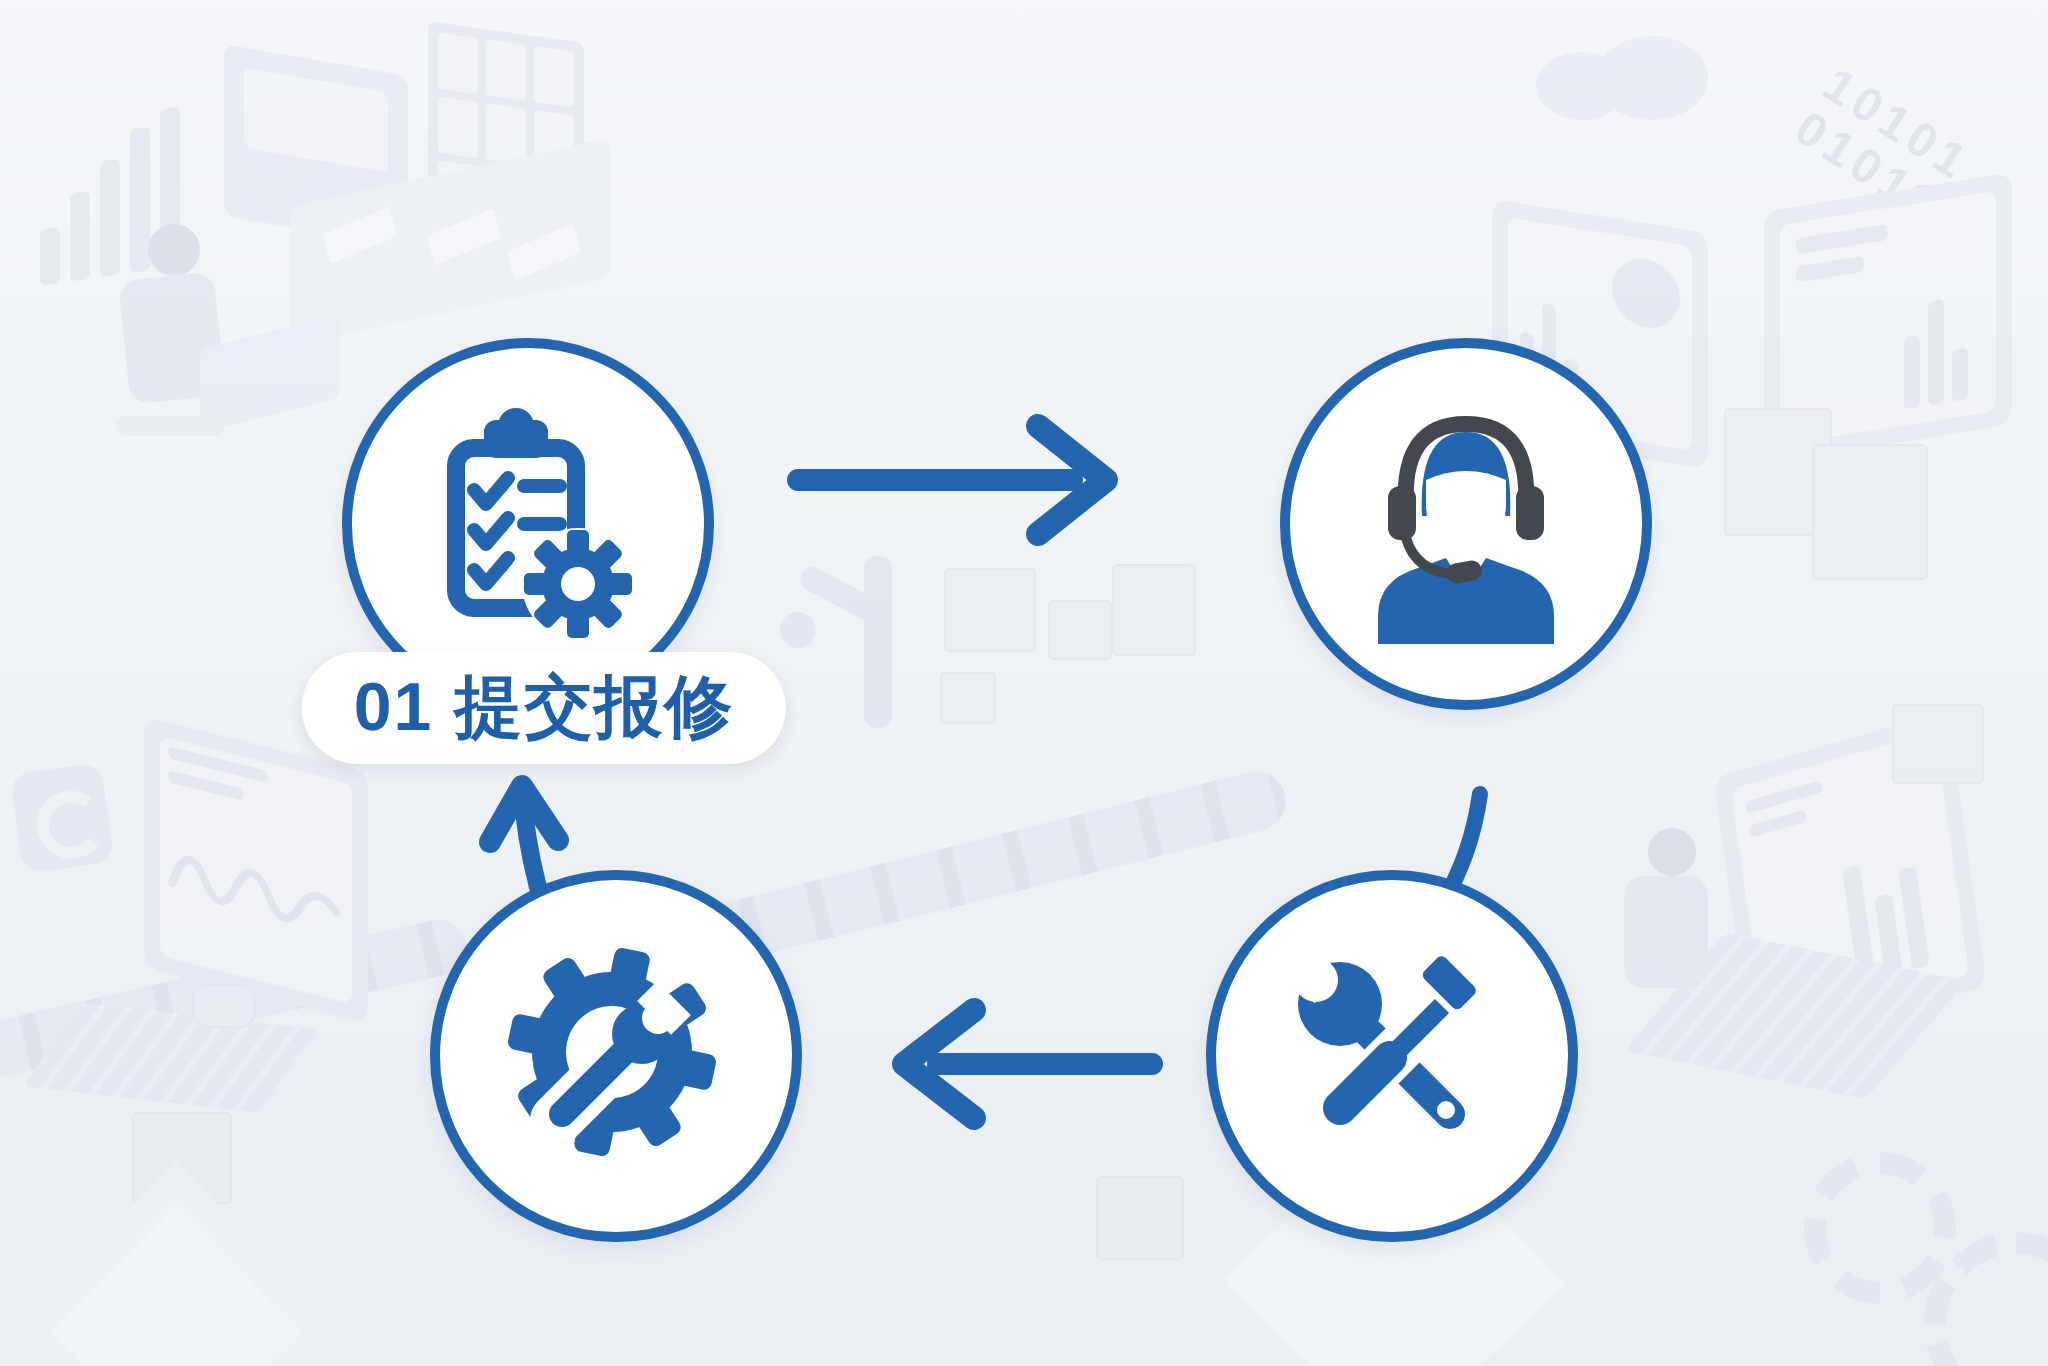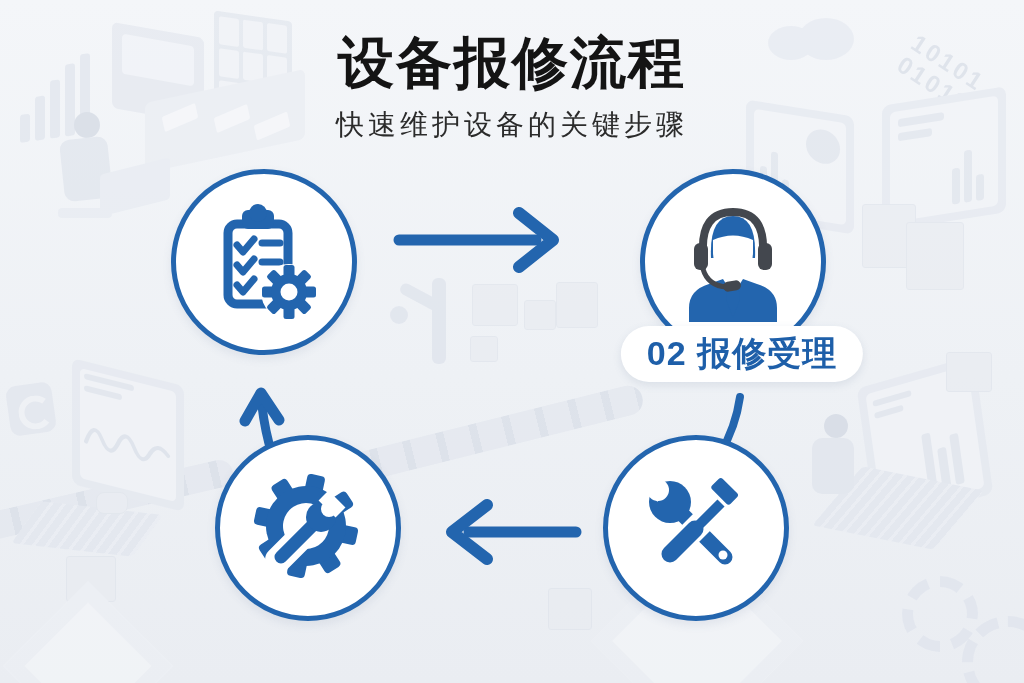--- a/index.html
+++ b/index.html
@@ -161,22 +161,20 @@
     <div class="bgs b-cube" style="left:66px;top:556px;width:48px;height:44px"></div>
     <div class="bgs b-cube" style="left:548px;top:588px;width:42px;height:40px"></div>
     <div class="bgs b-cube" style="left:688px;top:572px;width:36px;height:34px"></div>
     <div class="bgs b-cube" style="left:946px;top:352px;width:44px;height:38px"></div>
     <div class="bgs b-gear" style="left:902px;top:576px;width:54px;height:54px"></div>
     <div class="bgs b-gear" style="left:962px;top:616px;width:70px;height:70px"></div>
     <div class="bgs b-diamond" style="left:622px;top:566px;width:120px;height:120px"></div>
     <div class="bgs b-diamond" style="left:28px;top:606px;width:90px;height:90px"></div>
   </div>
 
-  <div class="title">设备报修流程</div>
-  <div class="subtitle">快速维护设备的关键步骤</div>
 
   <svg id="arrows" width="1024" height="683">
     <g stroke="#2365ae" fill="none" stroke-linecap="round" stroke-linejoin="round">
       <g>
         <path d="M399,240 H536" stroke-width="11"></path>
         <path d="M519,213 L553,240 L519,267" stroke-width="12"></path>
       </g>
       <g>
         <path d="M740,397 C737,418 731,435 720,454" stroke-width="8"></path>
       </g>
@@ -265,17 +263,17 @@
         <circle r="23" fill="#ffffff"></circle>
       </g>
       <line x1="30" y1="92" x2="72" y2="50" stroke="#ffffff" stroke-width="26" stroke-linecap="round"></line>
       <line x1="33" y1="89" x2="66" y2="56" stroke="#2365ae" stroke-width="13" stroke-linecap="round"></line>
       <circle cx="73" cy="49" r="15" fill="#2365ae"></circle>
       <circle cx="81" cy="41" r="8" fill="#ffffff"></circle>
       <rect x="72" y="29" width="24" height="14" fill="#ffffff" transform="rotate(45 84 36)"></rect>
     </svg>
   </div>
 
-  <div class="pill p2">
-    <span>02 报修受理</span>
+  <div class="pill p1">
+    <span>01 提交报修</span>
   </div>
 
 </div>
 
 </body></html>

